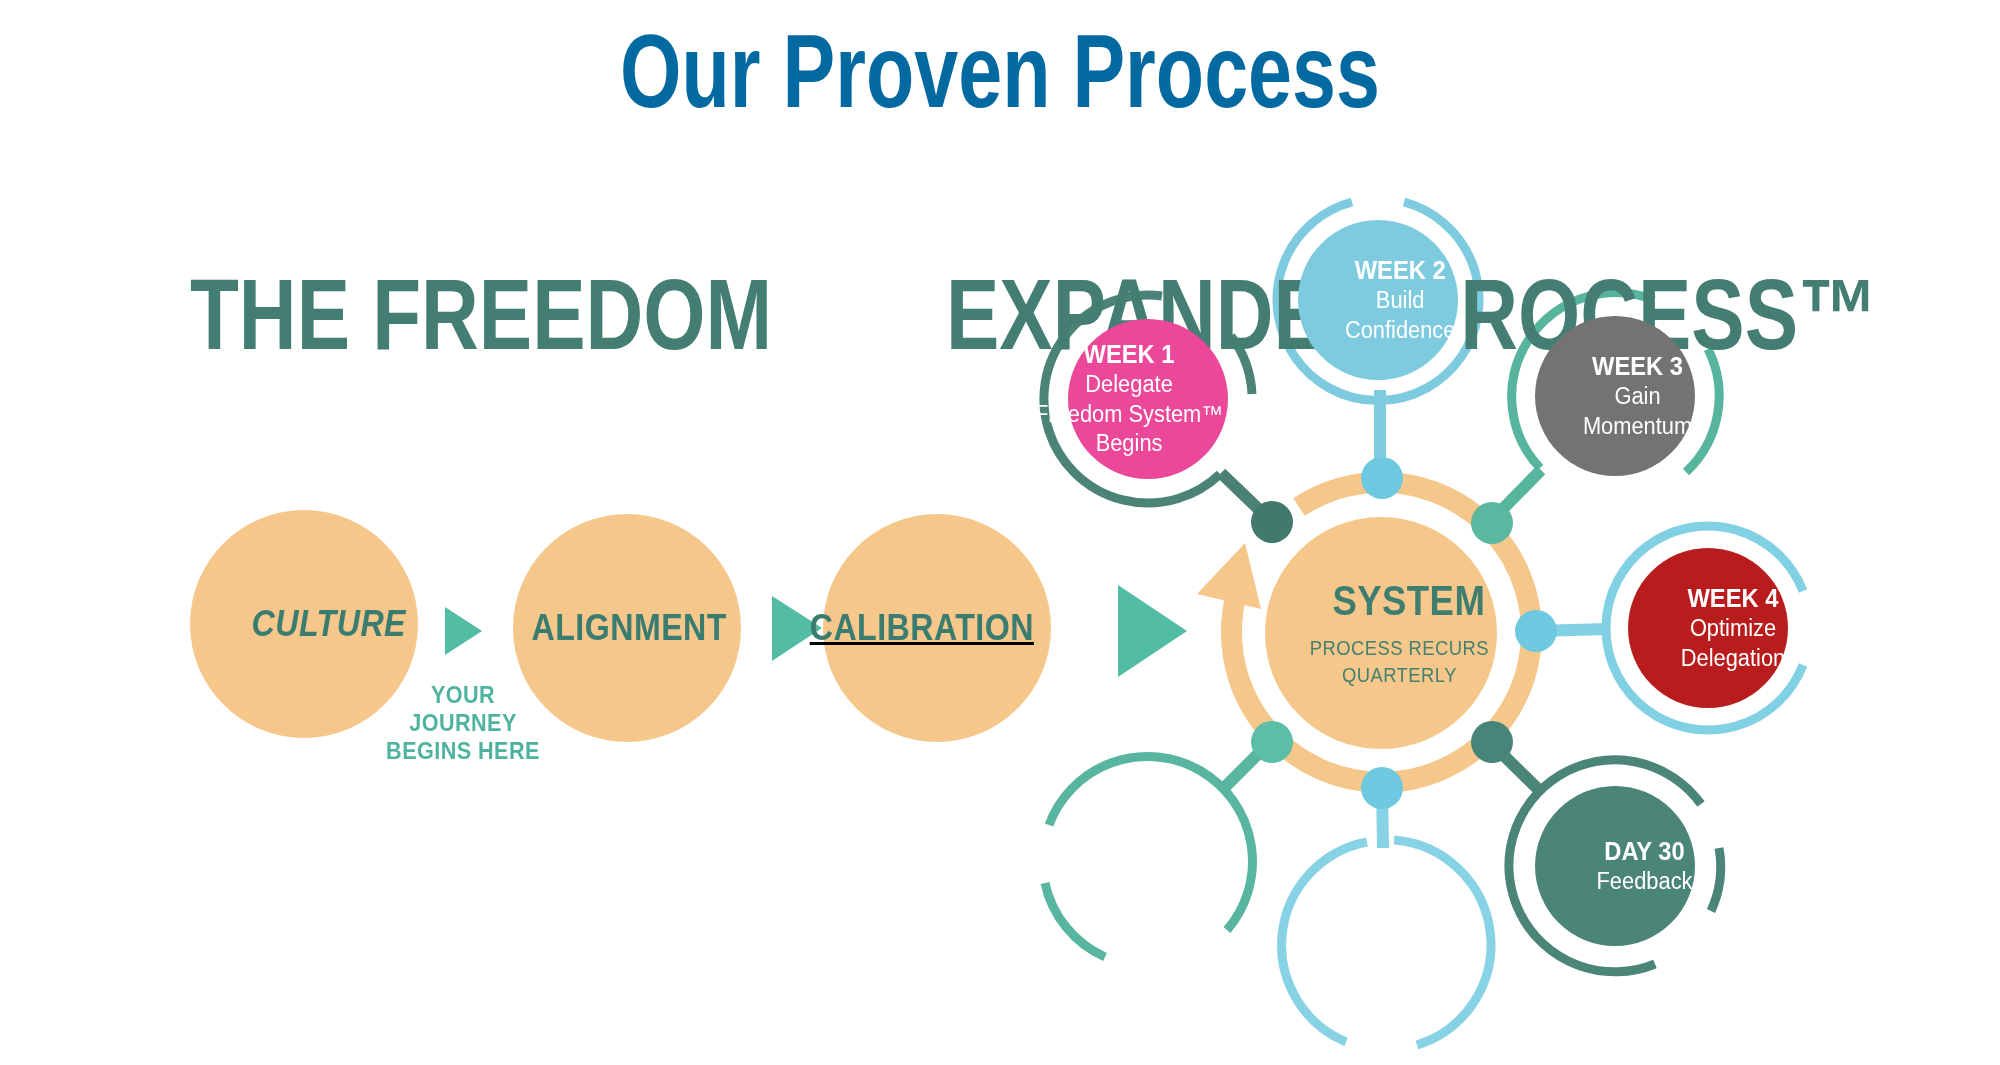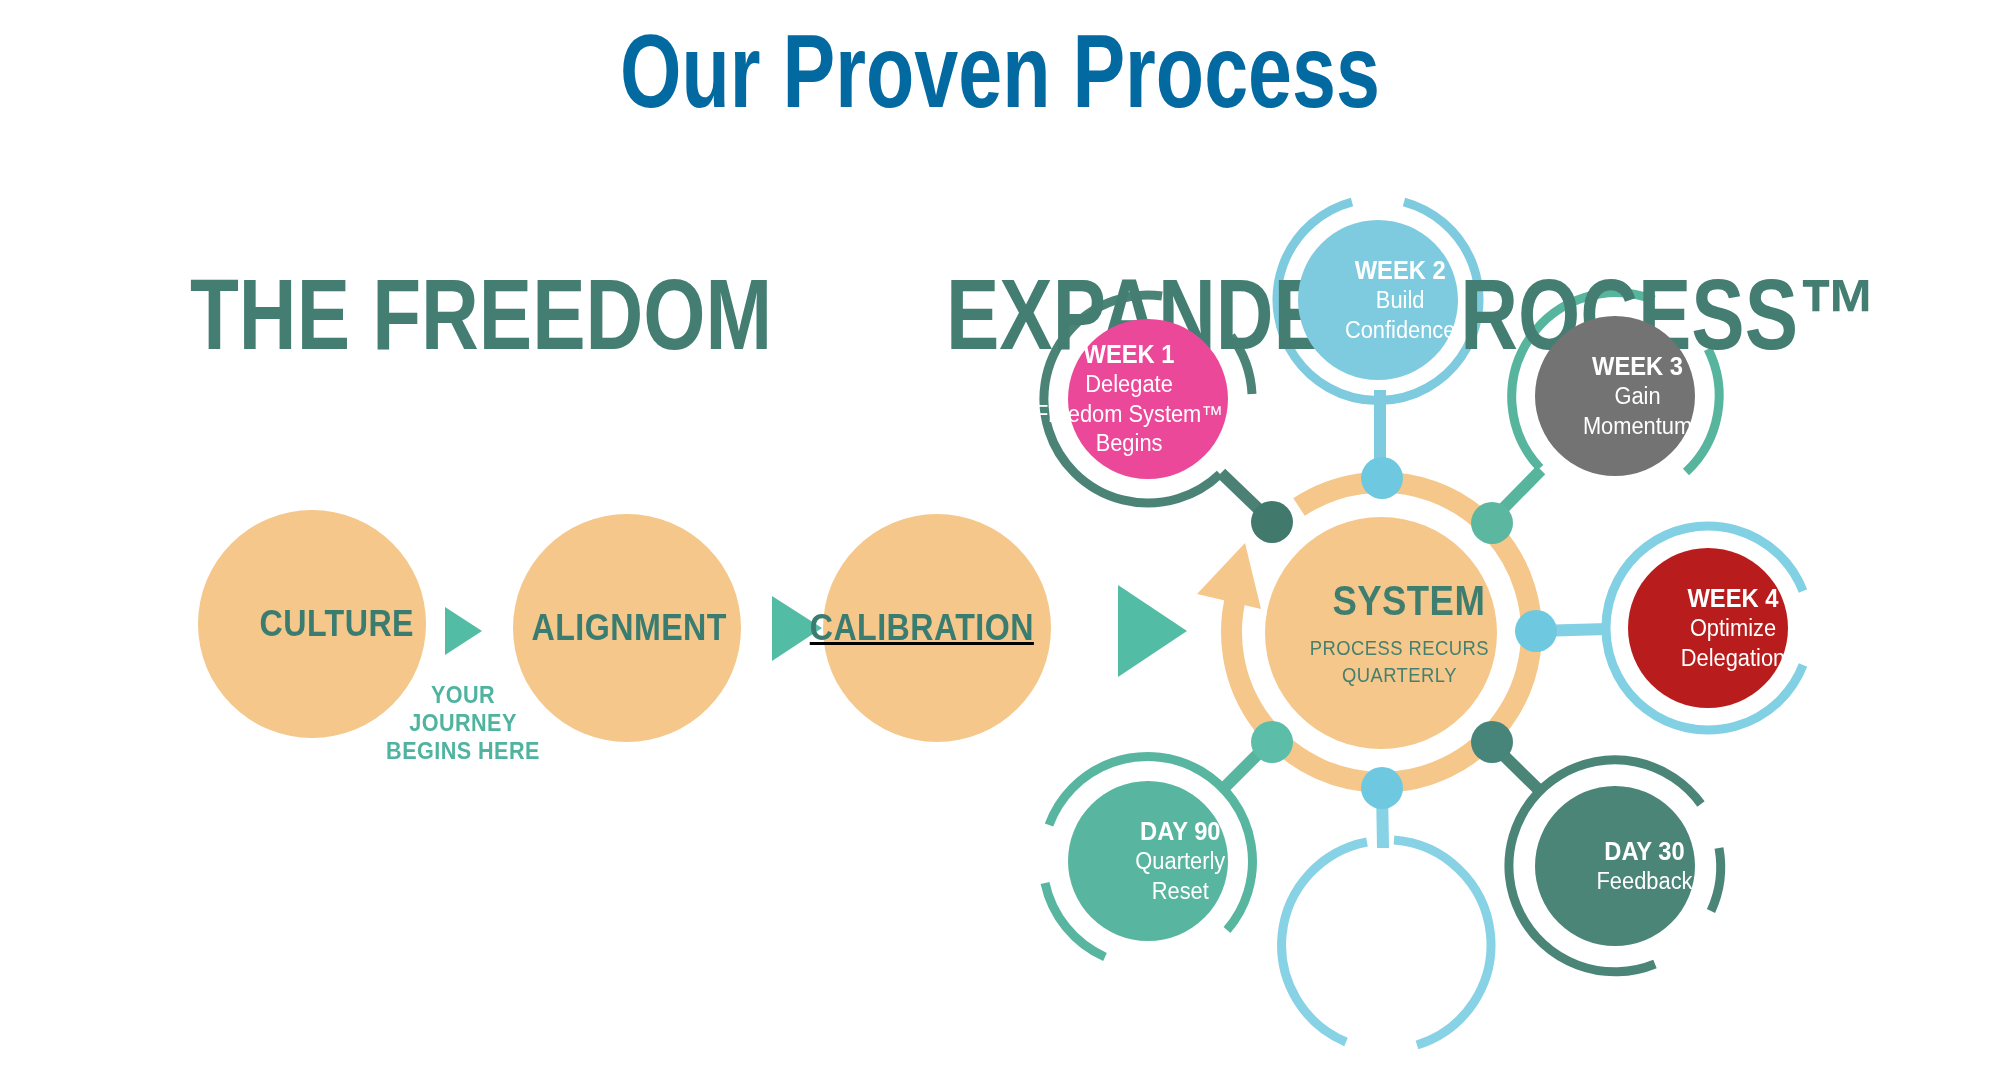--- a/index.html
+++ b/index.html
@@ -102,21 +102,21 @@
     <circle cx="1272" cy="742" r="21" fill="#5CBDA9"></circle>
   </svg>
 
   <h1 class="page-title"><span class="cond">Our Proven Process</span></h1>
 
   <div class="headline">
     <div class="cond">THE FREEDOM</div>
     <div class="cond">EXPANDER PROCESS™</div>
   </div>
 
-  <div class="circle flow-circle" style="left:198px;top:510px;">
+  <div class="circle flow-circle" style="left:190px;top:510px;font-style:italic;">
     <span class="flow-label">CULTURE</span>
   </div>
   <div class="circle flow-circle" style="left:513px;top:514px;">
     <span class="flow-label">ALIGNMENT</span>
   </div>
   <div class="circle flow-circle" style="left:823px;top:514px;text-decoration:underline;">
     <span class="flow-label">CALIBRATION</span>
   </div>
 
   <div class="journey">
@@ -167,21 +167,14 @@
   </div>
 
   <div class="circle sat-circle" style="left: 1535px; top: 786px; background: rgb(74, 133, 120);">
     <div class="sat-inner">
       <div class="sat-label">DAY 30</div>
       <div class="sat-line">Feedback</div>
     </div>
   </div>
 
 
-  <div class="circle sat-circle" style="left: 1068px; top: 781px; background: rgb(88, 182, 160);">
-    <div class="sat-inner">
-      <div class="sat-label">DAY 90</div>
-      <div class="sat-line">Quarterly</div>
-      <div class="sat-line">Reset</div>
-    </div>
-  </div>
 
 </div>
 
 </body></html>

